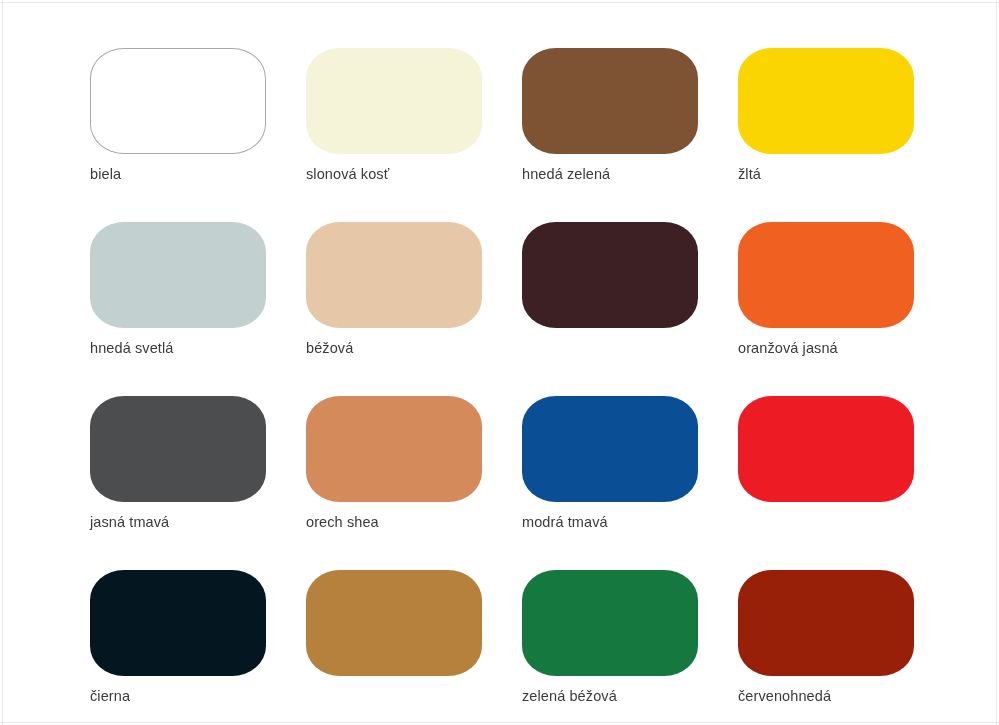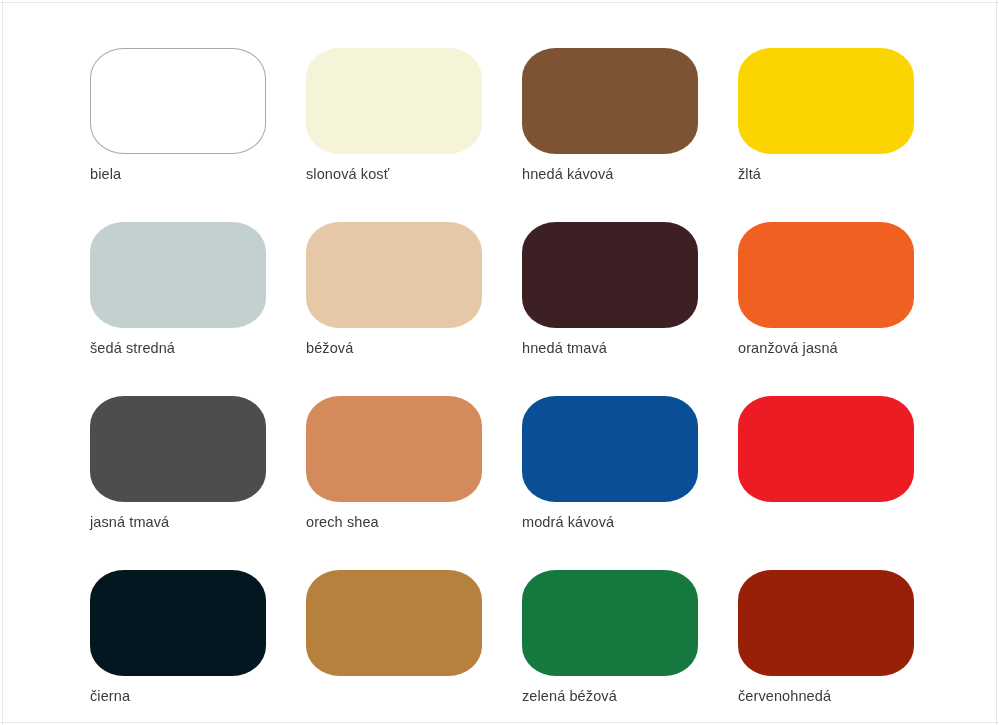--- a/index.html
+++ b/index.html
@@ -83,53 +83,52 @@
       <div class="swatch-cell">
         <div class="swatch-chip outlined" style="background-color: rgb(255, 255, 255); border-color: rgb(169, 169, 169);"></div>
         <div class="swatch-label">biela</div>
       </div>
       <div class="swatch-cell">
         <div class="swatch-chip" style="background-color: rgb(245, 243, 216);"></div>
         <div class="swatch-label">slonová kosť</div>
       </div>
       <div class="swatch-cell">
         <div class="swatch-chip" style="background-color: rgb(125, 83, 52);"></div>
-        <div class="swatch-label">hnedá kávová</div>
+        <div class="swatch-label">hnedá zelená</div>
       </div>
       <div class="swatch-cell">
         <div class="swatch-chip" style="background-color: rgb(250, 213, 2);"></div>
         <div class="swatch-label">žltá</div>
       </div>
       <div class="swatch-cell">
         <div class="swatch-chip" style="background-color: rgb(195, 208, 208);"></div>
-        <div class="swatch-label">šedá stredná</div>
+        <div class="swatch-label">hnedá svetlá</div>
       </div>
       <div class="swatch-cell">
         <div class="swatch-chip" style="background-color: rgb(230, 199, 168);"></div>
         <div class="swatch-label">béžová</div>
       </div>
       <div class="swatch-cell">
         <div class="swatch-chip" style="background-color: rgb(61, 32, 35);"></div>
-        <div class="swatch-label">hnedá tmavá</div>
       </div>
       <div class="swatch-cell">
         <div class="swatch-chip" style="background-color: rgb(239, 96, 33);"></div>
         <div class="swatch-label">oranžová jasná</div>
       </div>
       <div class="swatch-cell">
         <div class="swatch-chip" style="background-color: rgb(75, 77, 79);"></div>
         <div class="swatch-label">jasná tmavá</div>
       </div>
       <div class="swatch-cell">
         <div class="swatch-chip" style="background-color: rgb(212, 138, 91);"></div>
         <div class="swatch-label">orech shea</div>
       </div>
       <div class="swatch-cell">
         <div class="swatch-chip" style="background-color: rgb(10, 79, 150);"></div>
-        <div class="swatch-label">modrá kávová</div>
+        <div class="swatch-label">modrá tmavá</div>
       </div>
       <div class="swatch-cell">
         <div class="swatch-chip" style="background-color: rgb(237, 28, 36);"></div>
       </div>
       <div class="swatch-cell">
         <div class="swatch-chip" style="background-color: rgb(4, 22, 31);"></div>
         <div class="swatch-label">čierna</div>
       </div>
       <div class="swatch-cell">
         <div class="swatch-chip" style="background-color: rgb(181, 129, 60);"></div>

